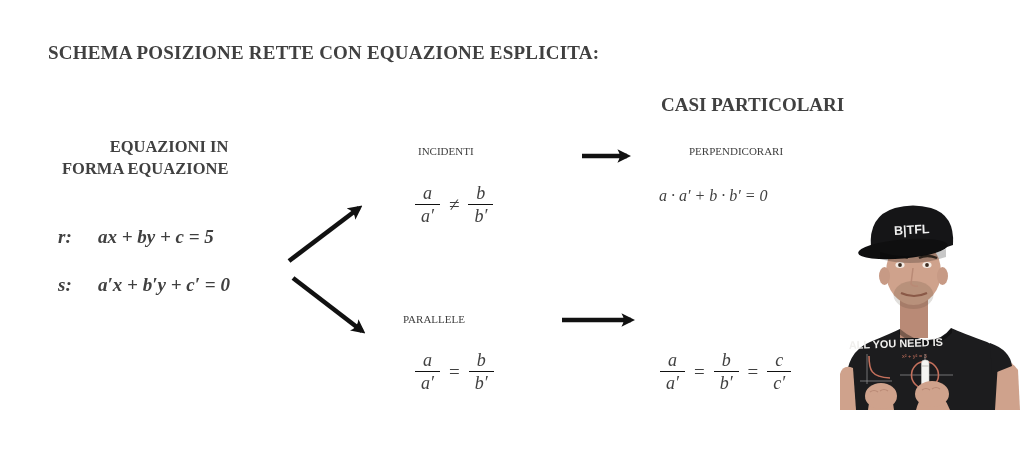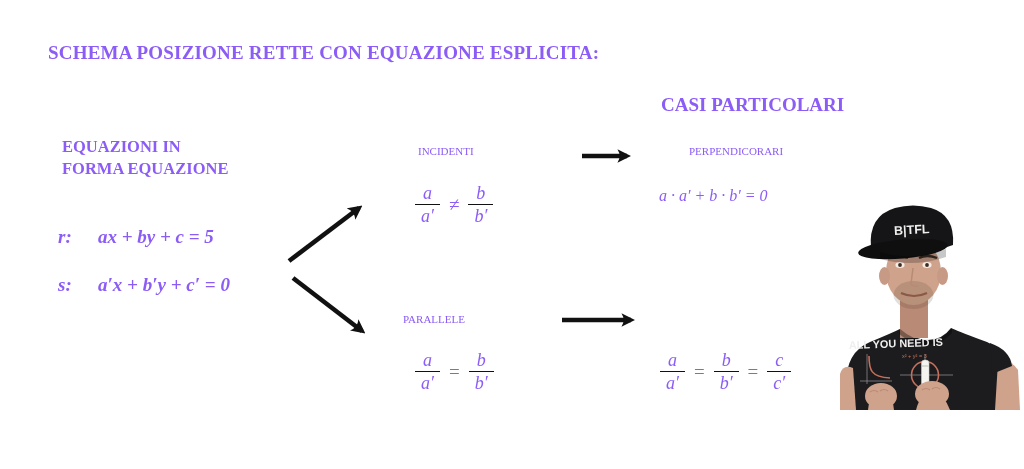--- a/index.html
+++ b/index.html
@@ -1,28 +1,29 @@
 <!DOCTYPE html>
 <html><head>
 <meta charset="utf-8">
 <style>
   * { margin:0; padding:0; box-sizing:border-box; }
   html,body { background:#ffffff; }
   .canvas {
     position:relative; width:1024px; height:457px; background:#ffffff;
-    overflow:hidden; font-family:"Liberation Serif", serif; color:#8b5cf6;
+    overflow:hidden; font-family:"Liberation Serif", serif; color:#404040;
   }
   .abs { position:absolute; }
   .title {
     left:48px; top:42px; font-size:19px; font-weight:bold; letter-spacing:0.2px;
     white-space:nowrap;
   }
   .left-heading {
     left:62px; top:136px; font-size:16.5px; font-weight:bold; line-height:22px;
     white-space:nowrap;
+    text-align:right;
   }
   .eq-row {
     display:flex; align-items:baseline; gap:20px; font-size:19px;
     font-weight:bold; font-style:italic; white-space:nowrap;
   }
   .eq-row .eq-label { width:20px; }
   .node-label { font-size:11px; font-weight:normal; white-space:nowrap; }
   .casi-heading { left:661px; top:94px; font-size:19px; font-weight:bold; white-space:nowrap; }
   .plain-eq { font-size:16px; font-style:italic; white-space:nowrap; }
   .formula {

